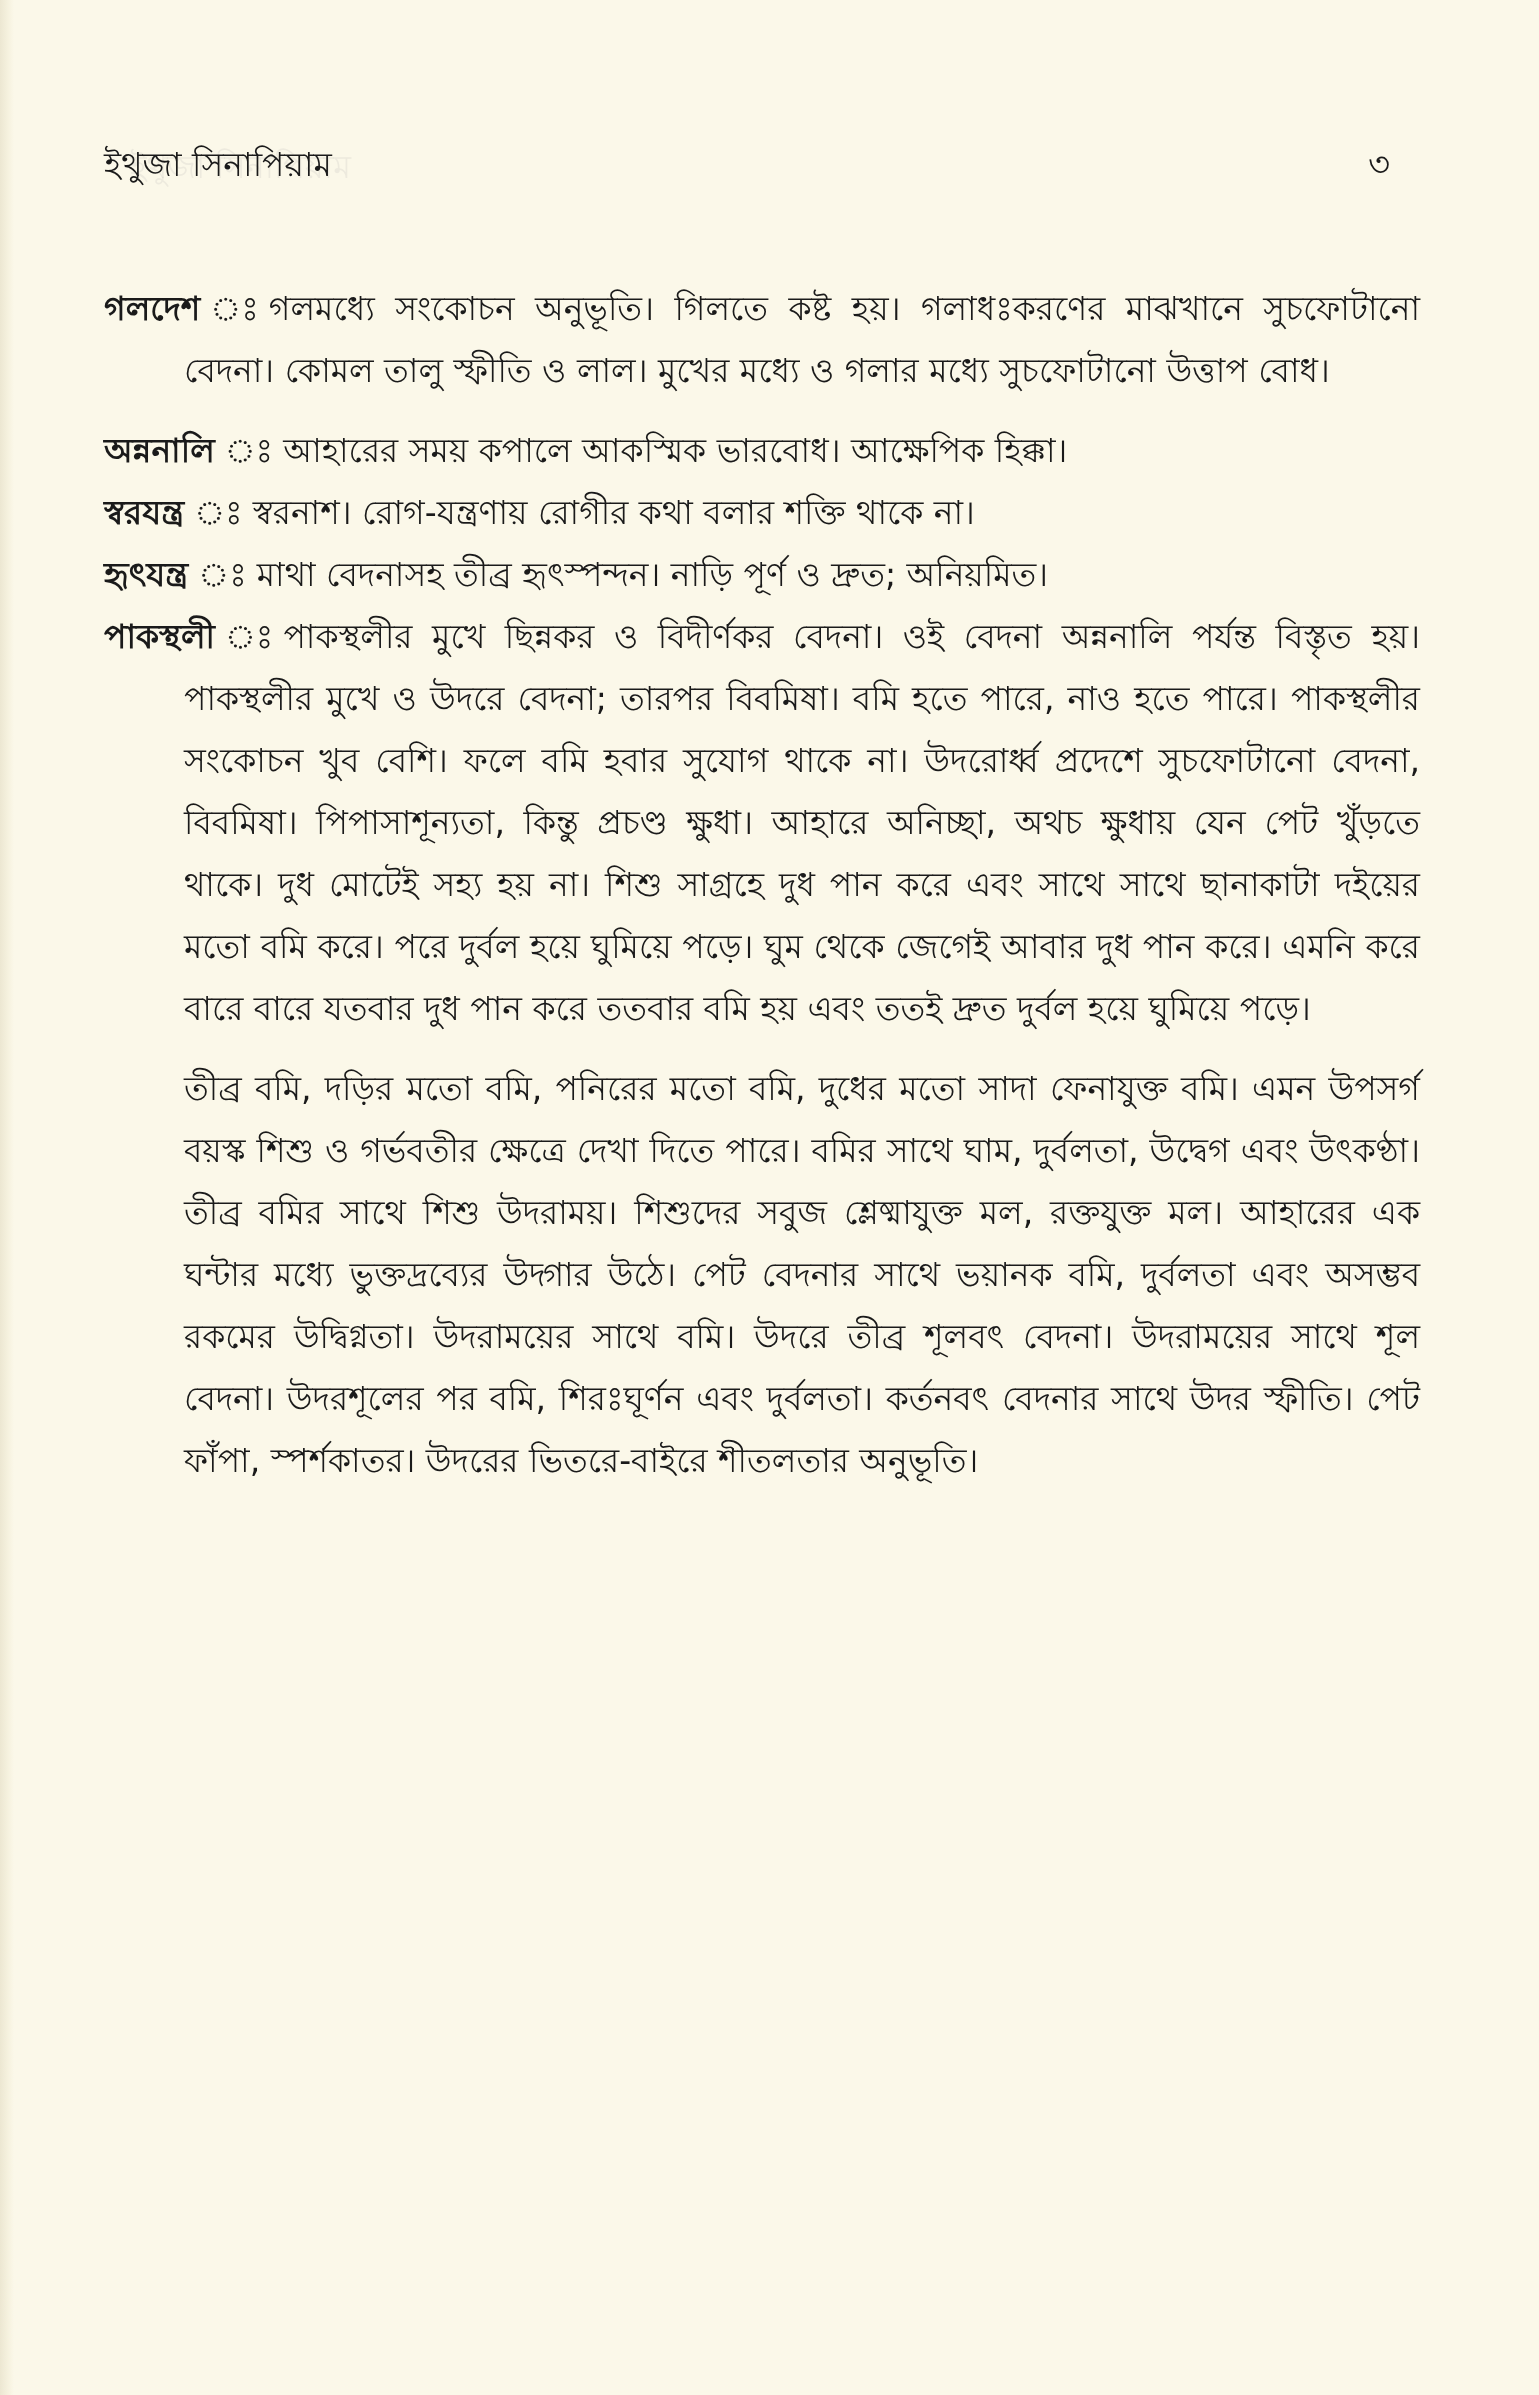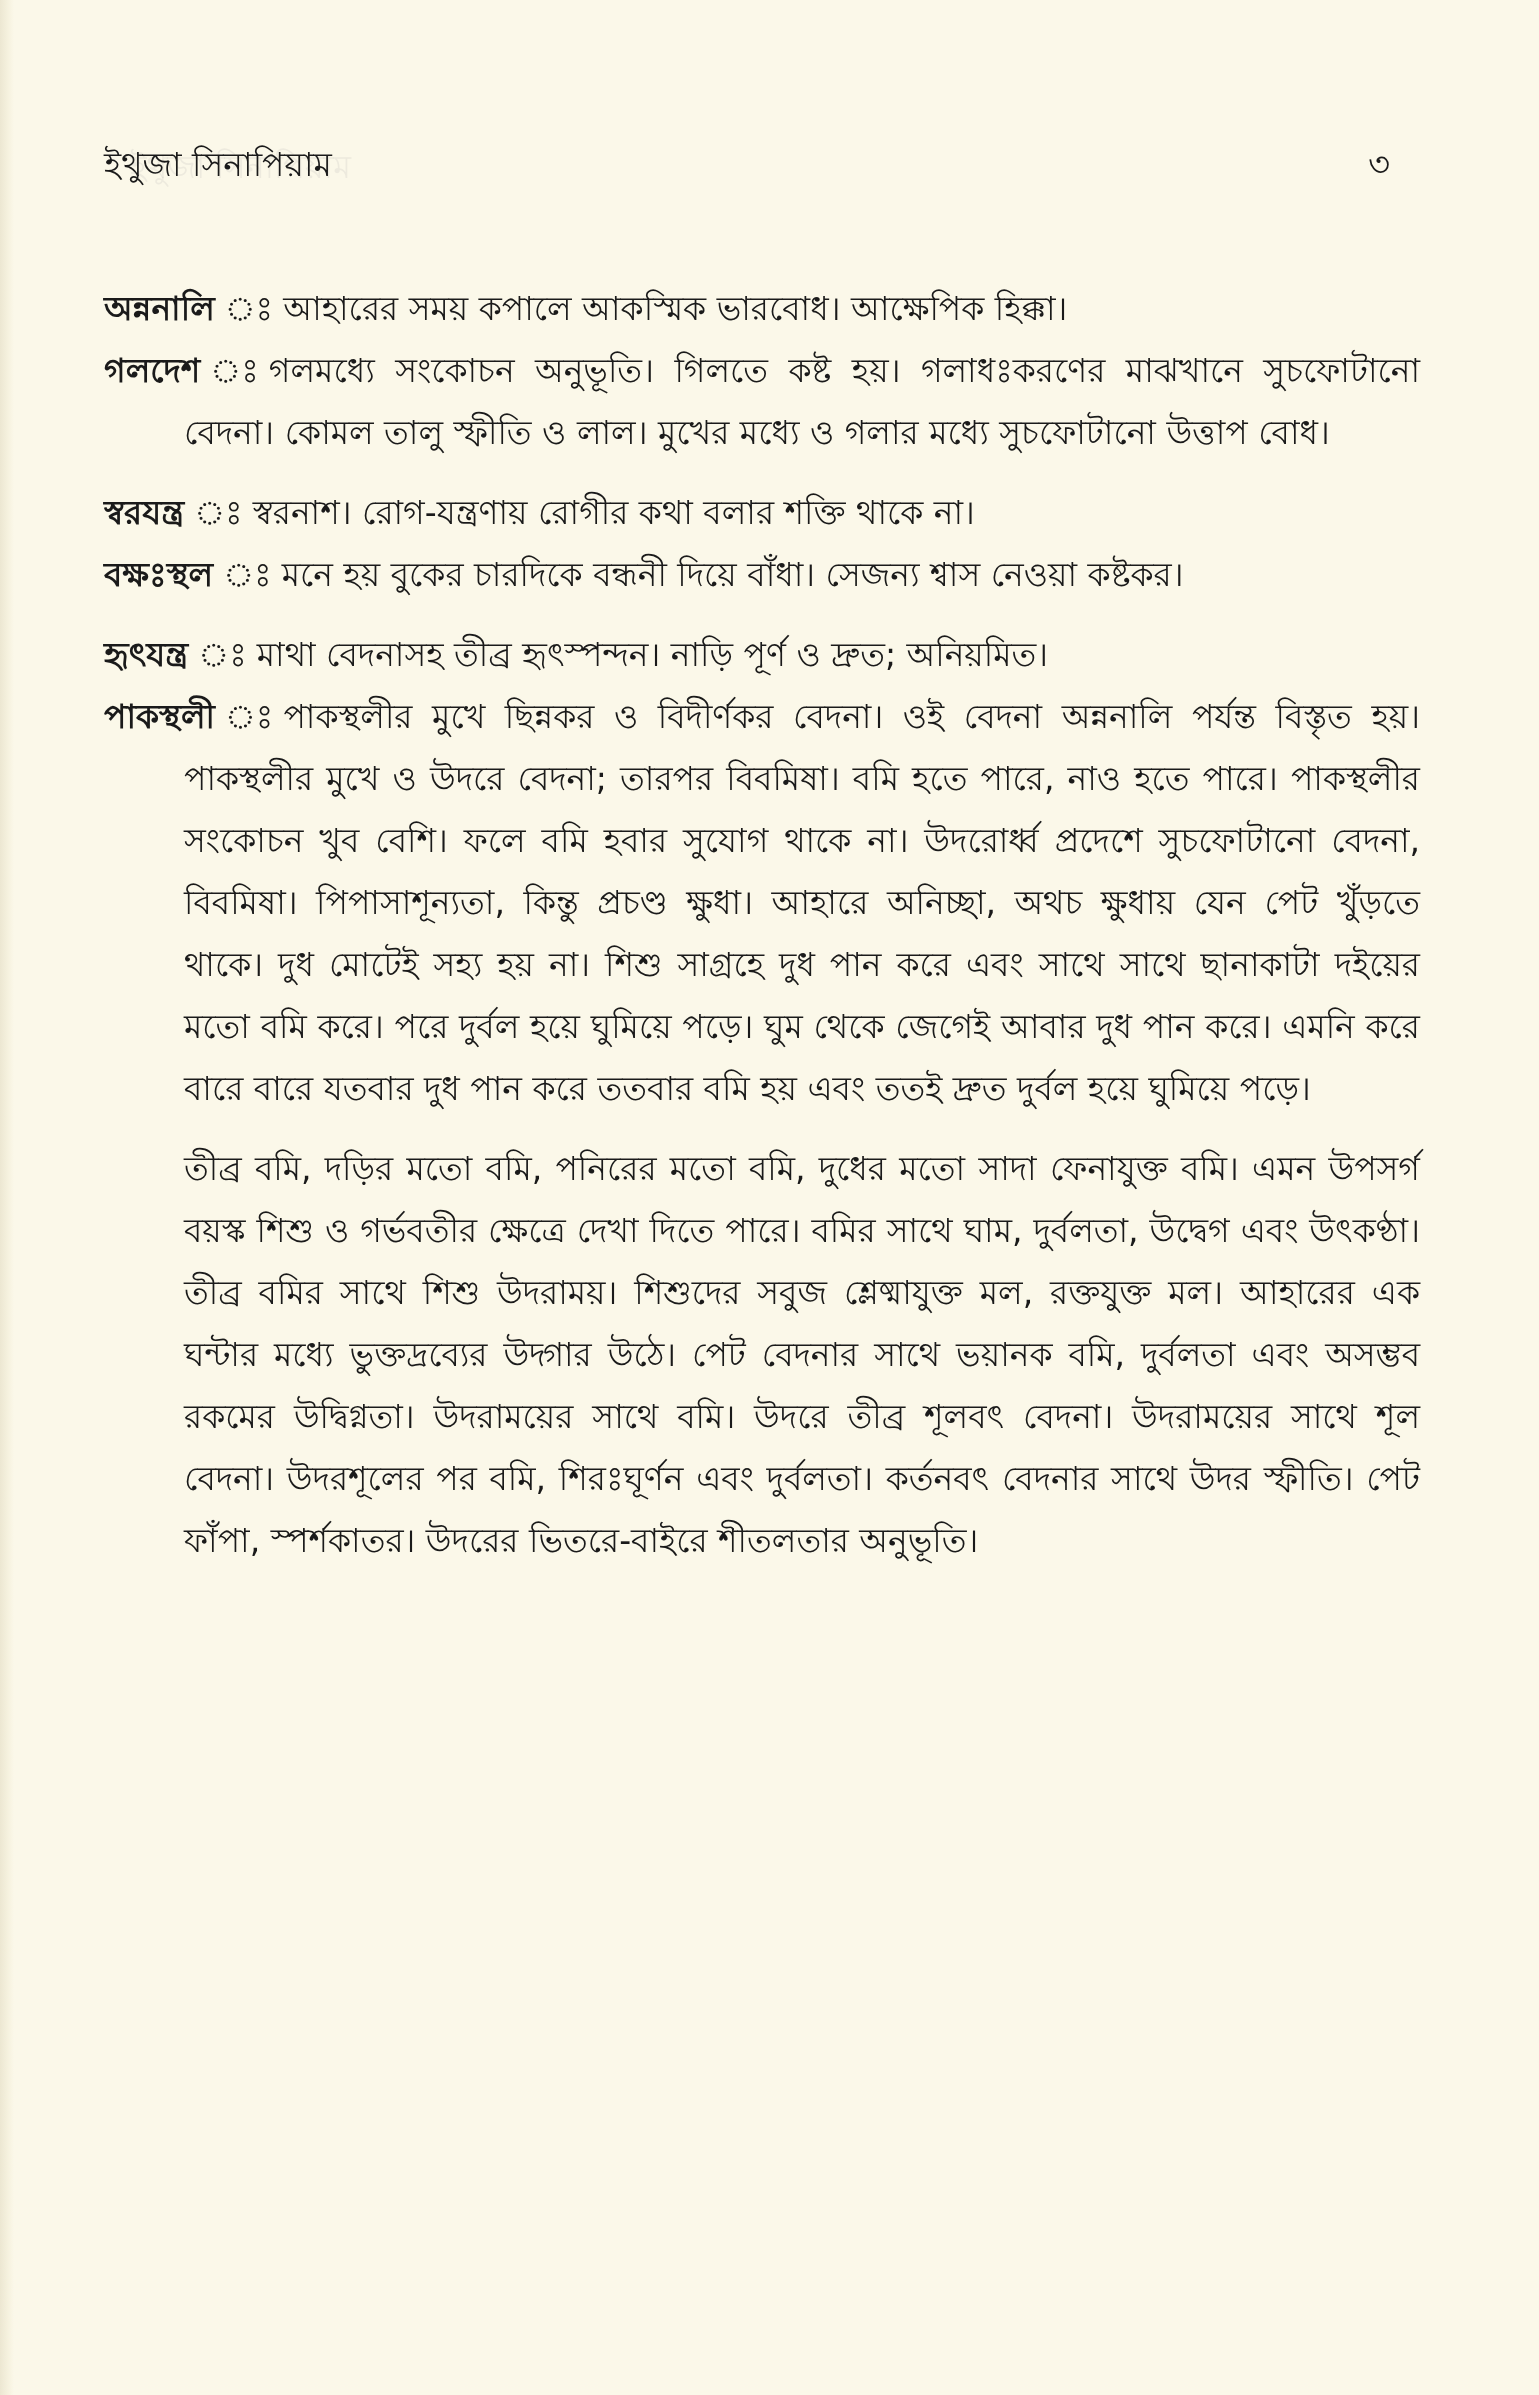--- a/index.html
+++ b/index.html
@@ -48,31 +48,28 @@
 <div class="bleed">
   <div style="margin-top:40px">ইথুজা সিনাপিয়াম</div>
 </div>
 
 <div class="header">
   <span>ইথুজা সিনাপিয়াম</span>
   <span class="page-num">৩</span>
 </div>
 
 <div class="content">
-  <p class="entry tight">
-    <span class="label">অন্ননালি</span><span class="sep">ঃ</span><span>আহারের সময় কপালে আকস্মিক ভারবোধ। আক্ষেপিক হিক্কা।</span>
-  </p>
   <p class="entry gap">
     <span class="label">গলদেশ</span><span class="sep">ঃ</span><span>গলমধ্যে সংকোচন অনুভূতি। গিলতে কষ্ট হয়। গলাধঃকরণের মাঝখানে সুচফোটানো বেদনা। কোমল তালু স্ফীতি ও লাল। মুখের মধ্যে ও গলার মধ্যে সুচফোটানো উত্তাপ বোধ।</span>
   </p>
   <p class="entry tight">
+    <span class="label">অন্ননালি</span><span class="sep">ঃ</span><span>আহারের সময় কপালে আকস্মিক ভারবোধ। আক্ষেপিক হিক্কা।</span>
+  </p>
+  <p class="entry tight">
     <span class="label">স্বরযন্ত্র</span><span class="sep">ঃ</span><span>স্বরনাশ। রোগ-যন্ত্রণায় রোগীর কথা বলার শক্তি থাকে না।</span>
-  </p>
-  <p class="entry gap">
-    <span class="label">বক্ষঃস্থল</span><span class="sep">ঃ</span><span>মনে হয় বুকের চারদিকে বন্ধনী দিয়ে বাঁধা। সেজন্য শ্বাস নেওয়া কষ্টকর।</span>
   </p>
   <p class="entry tight">
     <span class="label">হৃৎযন্ত্র</span><span class="sep">ঃ</span><span>মাথা বেদনাসহ তীব্র হৃৎস্পন্দন। নাড়ি পূর্ণ ও দ্রুত; অনিয়মিত।</span>
   </p>
   <p class="entry gap">
     <span class="label">পাকস্থলী</span><span class="sep">ঃ</span><span>পাকস্থলীর মুখে ছিন্নকর ও বিদীর্ণকর বেদনা। ওই বেদনা অন্ননালি পর্যন্ত বিস্তৃত হয়। পাকস্থলীর মুখে ও উদরে বেদনা; তারপর বিবমিষা। বমি হতে পারে, নাও হতে পারে। পাকস্থলীর সংকোচন খুব বেশি। ফলে বমি হবার সুযোগ থাকে না। উদরোর্ধ্ব প্রদেশে সুচফোটানো বেদনা, বিবমিষা। পিপাসাশূন্যতা, কিন্তু প্রচণ্ড ক্ষুধা। আহারে অনিচ্ছা, অথচ ক্ষুধায় যেন পেট খুঁড়তে থাকে। দুধ মোটেই সহ্য হয় না। শিশু সাগ্রহে দুধ পান করে এবং সাথে সাথে ছানাকাটা দইয়ের মতো বমি করে। পরে দুর্বল হয়ে ঘুমিয়ে পড়ে। ঘুম থেকে জেগেই আবার দুধ পান করে। এমনি করে বারে বারে যতবার দুধ পান করে ততবার বমি হয় এবং ততই দ্রুত দুর্বল হয়ে ঘুমিয়ে পড়ে।</span>
   </p>
   <p class="para">তীব্র বমি, দড়ির মতো বমি, পনিরের মতো বমি, দুধের মতো সাদা ফেনাযুক্ত বমি। এমন উপসর্গ বয়স্ক শিশু ও গর্ভবতীর ক্ষেত্রে দেখা দিতে পারে। বমির সাথে ঘাম, দুর্বলতা, উদ্বেগ এবং উৎকণ্ঠা। তীব্র বমির সাথে শিশু উদরাময়। শিশুদের সবুজ শ্লেষ্মাযুক্ত মল, রক্তযুক্ত মল। আহারের এক ঘন্টার মধ্যে ভুক্তদ্রব্যের উদ্গার উঠে। পেট বেদনার সাথে ভয়ানক বমি, দুর্বলতা এবং অসম্ভব রকমের উদ্বিগ্নতা। উদরাময়ের সাথে বমি। উদরে তীব্র শূলবৎ বেদনা। উদরাময়ের সাথে শূল বেদনা। উদরশূলের পর বমি, শিরঃঘূর্ণন এবং দুর্বলতা। কর্তনবৎ বেদনার সাথে উদর স্ফীতি। পেট ফাঁপা, স্পর্শকাতর। উদরের ভিতরে-বাইরে শীতলতার অনুভূতি।</p>
 </div>
 

